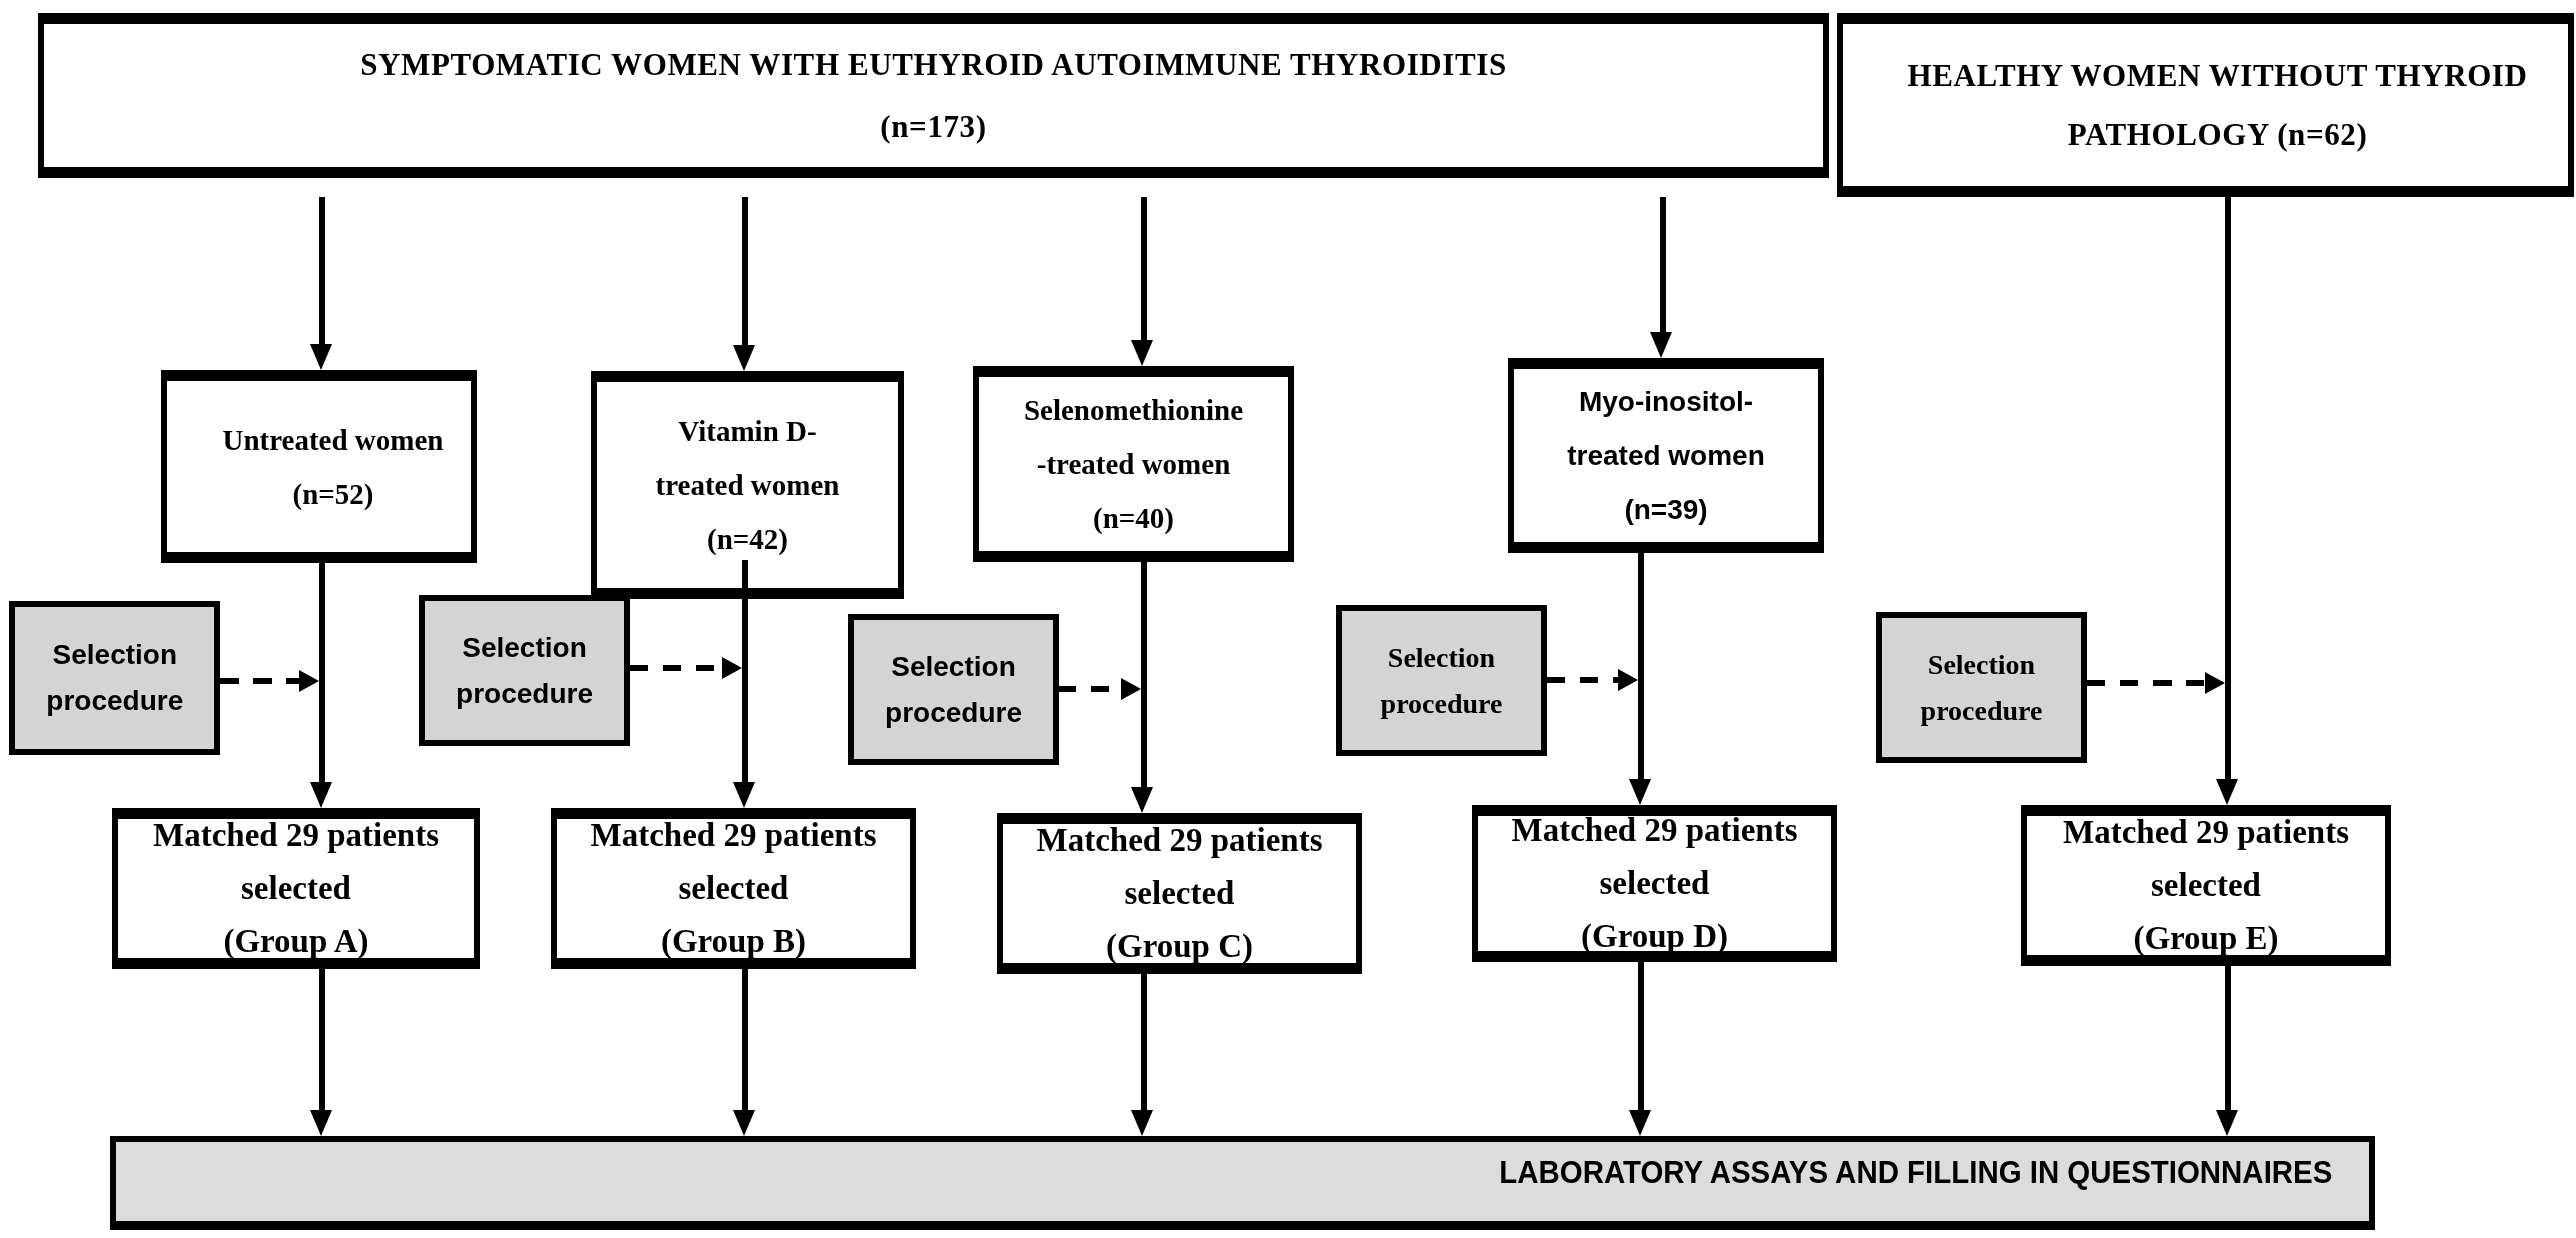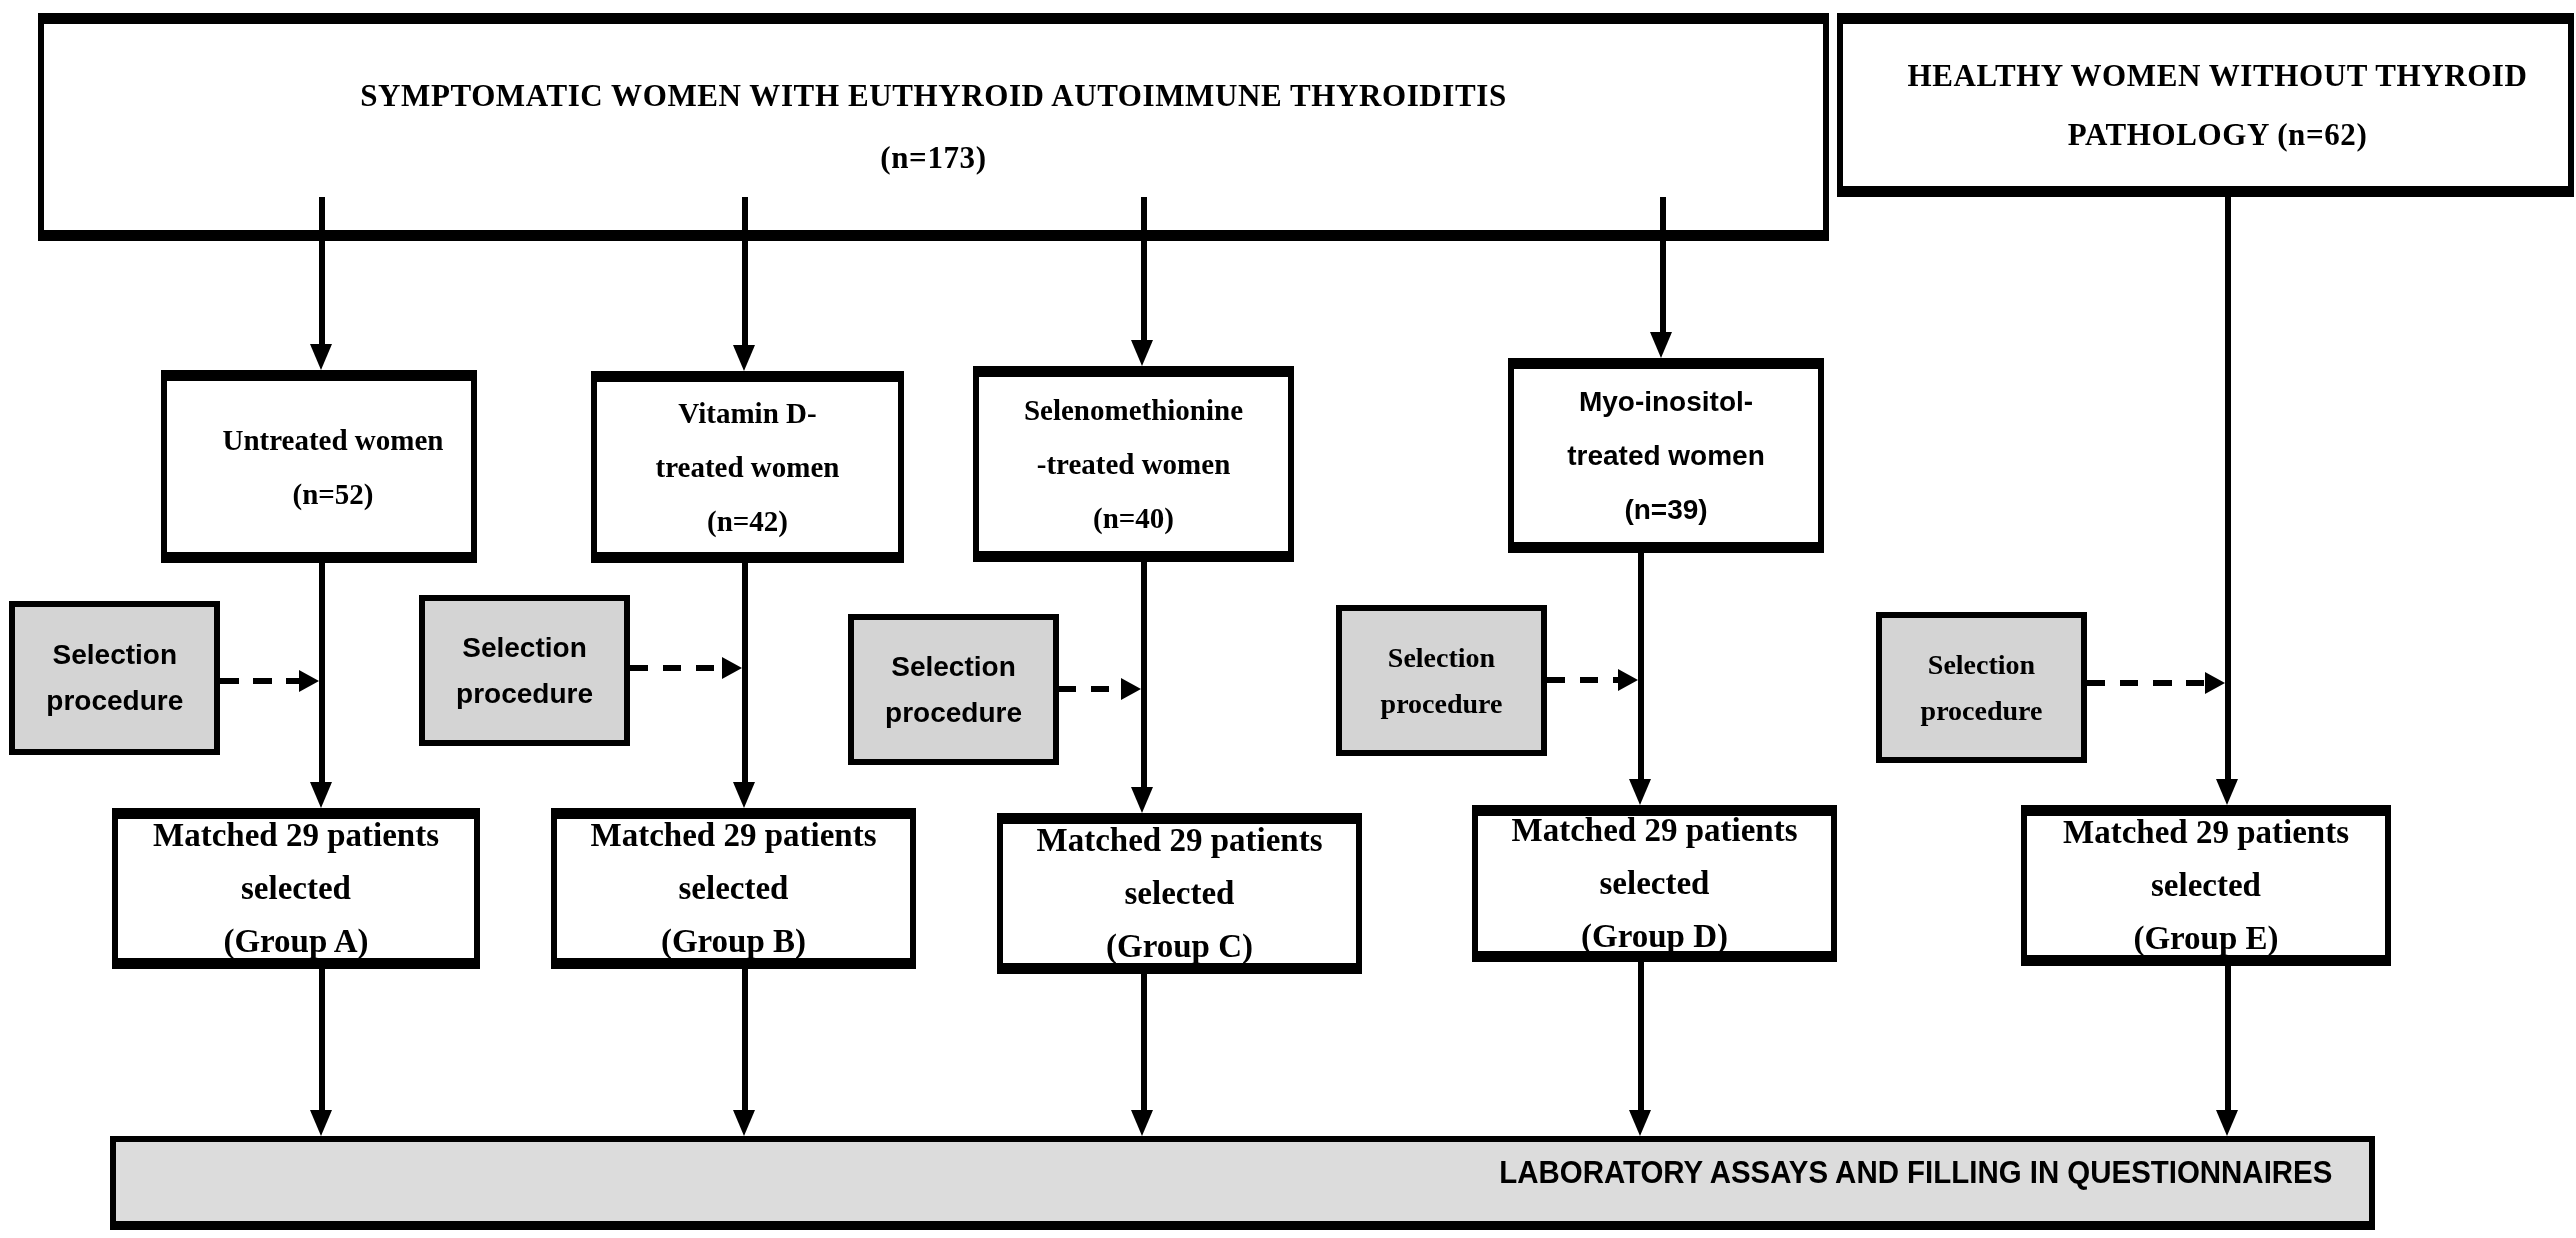--- a/index.html
+++ b/index.html
@@ -41,34 +41,34 @@
     background:repeating-linear-gradient(90deg,#000 0 18.5px,transparent 18.5px 33px);}
   .rhead{position:absolute;width:0;height:0;border-top:11px solid transparent;
     border-bottom:11px solid transparent;border-left:20px solid #000;}
   .line-txt{white-space:nowrap;}
 </style>
 </head>
 <body>
 
 <div class="canvas">
 
-  <div class="box top-box serif" style="left:38px;top:13px;width:1791px;height:228px;">
+  <div class="box top-box serif" style="left:38px;top:13px;width:1791px;height:165px;">
     <div class="line-txt">SYMPTOMATIC WOMEN WITH EUTHYROID AUTOIMMUNE THYROIDITIS</div>
     <div class="line-txt">(n=173)</div>
   </div>
   <div class="box top-box serif" style="left:1837px;top:13px;width:737px;height:184px;line-height:59px;padding-left:24px;">
     <div class="line-txt">HEALTHY WOMEN WITHOUT THYROID</div>
     <div class="line-txt">PATHOLOGY (n=62)</div>
   </div>
 
   <div class="box treat-box serif" style="left:161px;top:370px;width:316px;height:193px;padding-left:28px;">
     <div class="line-txt">Untreated women</div>
     <div class="line-txt">(n=52)</div>
   </div>
-  <div class="box treat-box serif" style="left:591px;top:371px;width:313px;height:192px;">
+  <div class="box treat-box serif" style="left:591px;top:371px;width:313px;height:228px;">
     <div class="line-txt">Vitamin D-</div>
     <div class="line-txt">treated women</div>
     <div class="line-txt">(n=42)</div>
   </div>
   <div class="box treat-box serif" style="left:973px;top:366px;width:321px;height:196px;">
     <div class="line-txt">Selenomethionine</div>
     <div class="line-txt">-treated women</div>
     <div class="line-txt">(n=40)</div>
   </div>
   <div class="box treat-box sans" style="left:1508px;top:358px;width:316px;height:195px;font-size:28px;">

